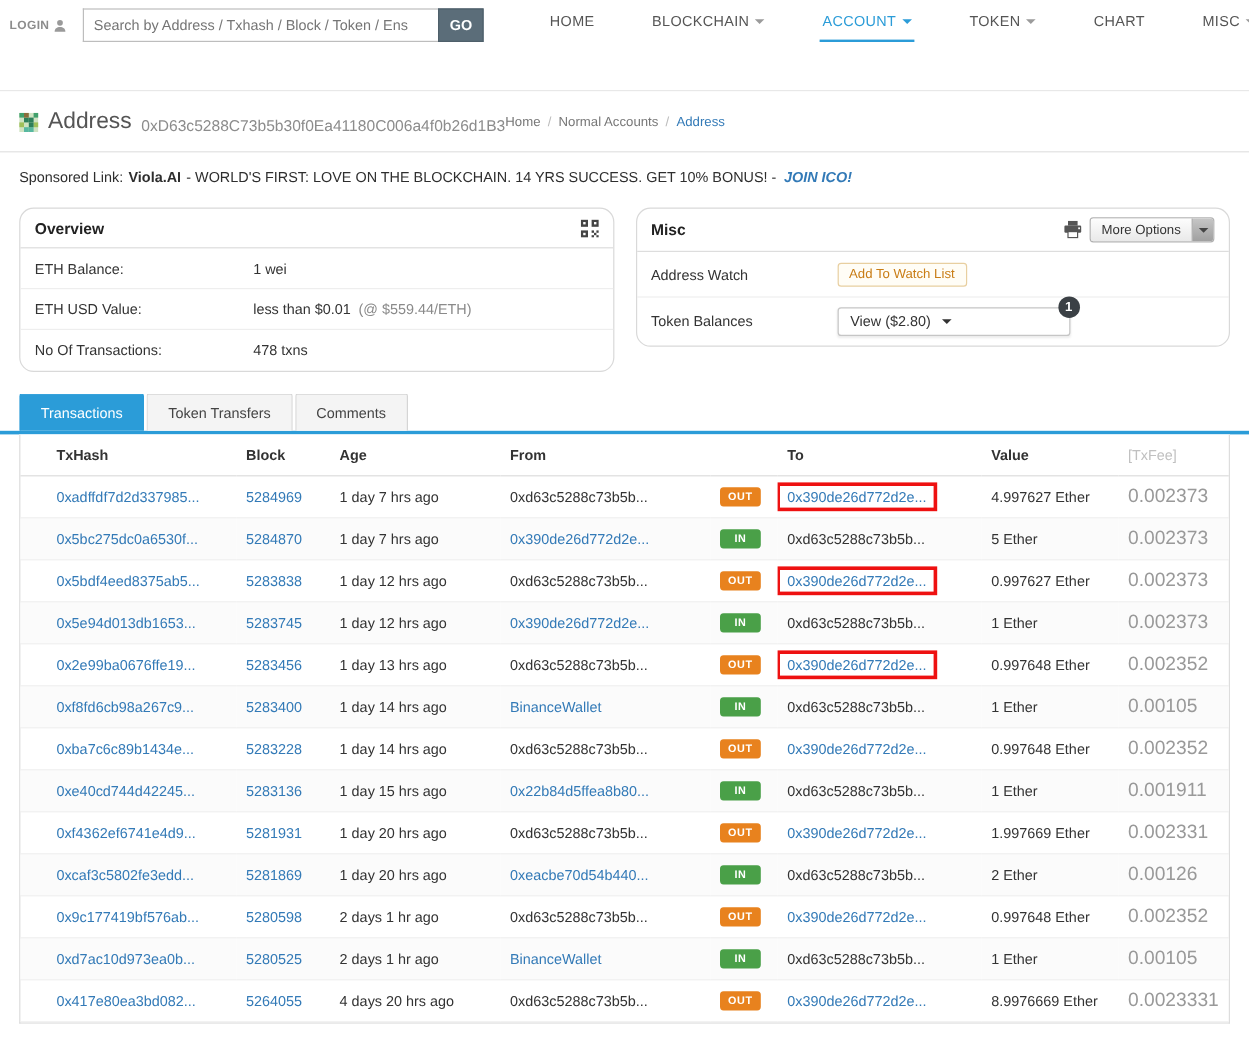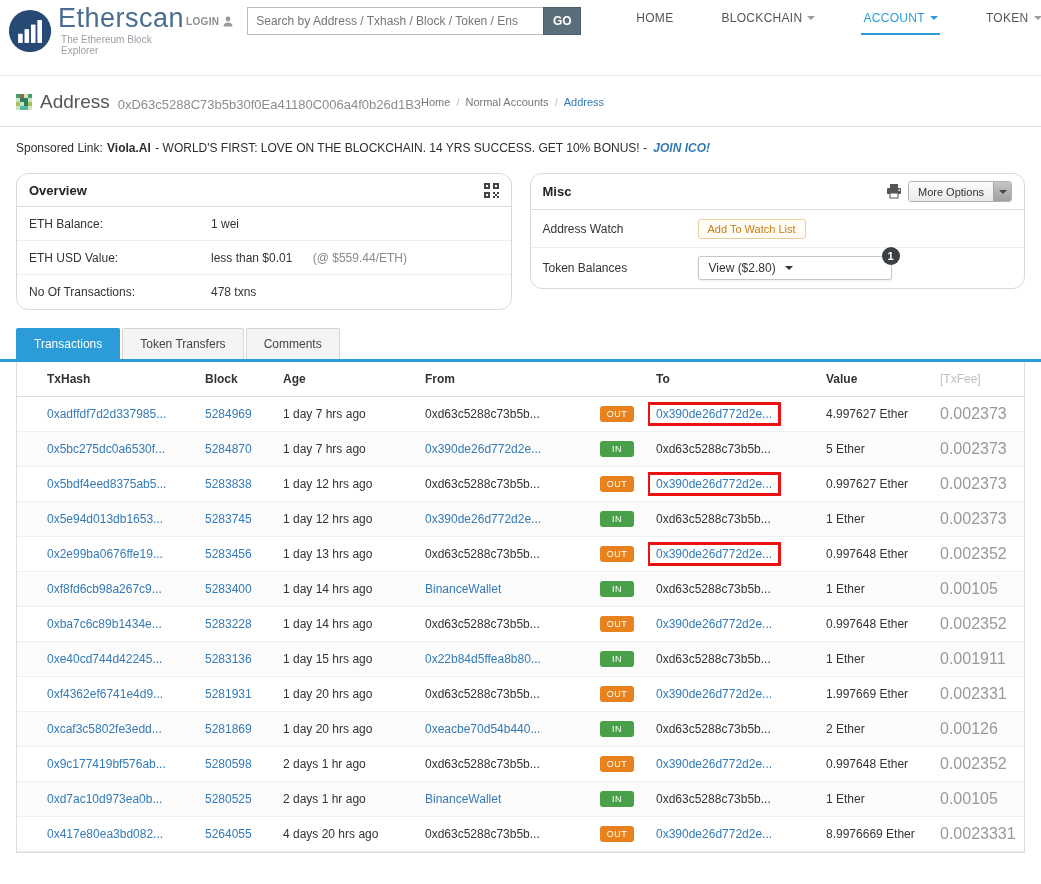--- a/index.html
+++ b/index.html
@@ -44,21 +44,21 @@
 
   
   .panels{display:flex;gap:18px;padding:10px 16px 0;align-items:flex-start}
   .panel{border:1px solid #d9d9d9;border-radius:12px;flex:1;background:#fff}
   .panel-head{display:flex;justify-content:space-between;align-items:center;padding:7px 12px;border-bottom:1px solid #ddd;font-weight:bold;font-size:13px;color:#222;min-height:33px}
   .head-tools{display:flex;align-items:center;gap:6px;font-weight:normal}
   .info-row{display:flex;align-items:center;padding:9px 12px;border-bottom:1px solid #eee;min-height:34px}
   .info-row:last-child{border-bottom:none}
   .info-label{width:182px;color:#333;flex:none}
   .info-value{color:#333}
-  .info-note{color:#8a8a8a;margin-left:17px}
+  .info-note{color:#8a8a8a;margin-left:3px}
   .misc-row{display:flex;align-items:center;padding:8px 12px;border-bottom:1px solid #eee;min-height:38px}
   .misc-row:last-child{border-bottom:none}
   .misc-label{width:155px;flex:none;color:#333}
   .watch-btn{font-size:11px;padding:3px 9px;border:1px solid #e8cfa0;border-radius:3px;color:#c97d16;background:#fffdf6;cursor:pointer;font-family:inherit}
   .token-select{position:relative;display:inline-flex;align-items:center;gap:9px;min-width:194px;border:1px solid #c6c6c6;border-radius:3px;padding:4px 10px;background:#fff;box-shadow:0 1px 2px rgba(0,0,0,.08);font-size:12px;color:#333;cursor:pointer}
   .tri-down{width:0;height:0;border-left:4px solid transparent;border-right:4px solid transparent;border-top:4px solid #333;display:inline-block}
   .count-badge{position:absolute;top:-10px;right:-9px;width:18px;height:18px;border-radius:50%;background:var(--badge-dark,#3b4045);color:#fff;font-size:11px;font-weight:bold;display:flex;align-items:center;justify-content:center}
   .more-options{display:inline-flex;height:21px;border:1px solid #b2b2b2;border-radius:3px;overflow:hidden;cursor:pointer}
   .mo-label{padding:0 9px;font-size:11px;background:linear-gradient(#fdfdfd,#e9e9e9);color:#333;display:flex;align-items:center}
   .mo-caret{width:18px;background:linear-gradient(#c6c6c6,#a0a0a0);display:flex;align-items:center;justify-content:center;border-left:1px solid #a5a5a5}
@@ -76,43 +76,30 @@
   .tx-summary a{margin-left:2px}
   .view-all{background:#fff;border:1px solid #b3bec7;border-radius:3px;padding:5px 13px;font-size:12px;color:#222;cursor:pointer;font-family:inherit}
   table{width:100%;border-collapse:collapse;table-layout:fixed}
   th{text-align:left;font-size:12px;color:#333;padding:10px 8px;border-bottom:1px solid #ddd;font-weight:bold}
   th.fee-head{color:#c0c0c0;font-weight:normal}
   td{padding:8px;font-size:12px;border-bottom:1px solid #efefef;white-space:nowrap;overflow:hidden}
   th:first-child,td:first-child{padding-left:30px}
   tbody tr:nth-child(even){background:#fbfbfb}
   td a{color:var(--link-blue,#337ab7)}
   .plain-addr{color:#333}
-  .badge{display:inline-block;min-width:34px;text-align:center;padding:3px 0;border-radius:3px;color:#fff;font-size:9px;font-weight:normal;letter-spacing:.5px}
+  .badge{display:inline-block;min-width:34px;text-align:center;padding:3px 0;border-radius:3px;color:#fff;font-size:9px;font-weight:bold;letter-spacing:.5px}
   .badge.out{background:var(--out-orange,#e8821e)}
   .badge.in{background:var(--in-green,#4aa048)}
   .red-box{display:inline-block;border:3px solid var(--highlight-red,#ee1111);padding:2px 6px;margin:-6px 0 -6px -9px}
   .fee-val{color:#999;font-size:16px}
 </style>
 </head>
 <body>
 
 <header>
-  <div class="logo">
-    <svg class="logo-mark" viewBox="0 0 48 48">
-      <circle cx="24" cy="24" r="23" style="fill:var(--logo-navy,#264a74)"></circle>
-      <rect x="11" y="27" width="5" height="10" style="fill:#fff"></rect>
-      <rect x="18" y="22" width="5" height="15" style="fill:#fff"></rect>
-      <rect x="25" y="17" width="5" height="20" style="fill:#fff"></rect>
-      <rect x="32" y="12" width="5" height="25" style="fill:#fff"></rect>
-    </svg>
-    <div class="logo-text">
-      <div class="logo-title">Etherscan</div>
-      <div class="logo-sub">The Ethereum Block Explorer</div>
-    </div>
-  </div>
   <div class="header-right">
     <div class="search-row">
       <a class="login">
         <span>LOGIN</span>
         <svg width="10" height="11" viewBox="0 0 10 11">
           <circle cx="5" cy="3" r="2.4" style="fill:#9a9a9a"></circle>
           <path d="M0.5 10.5 C0.5 7.6 2.5 6.4 5 6.4 C7.5 6.4 9.5 7.6 9.5 10.5 Z" style="fill:#9a9a9a"></path>
         </svg>
       </a>
       <div class="search-group">

